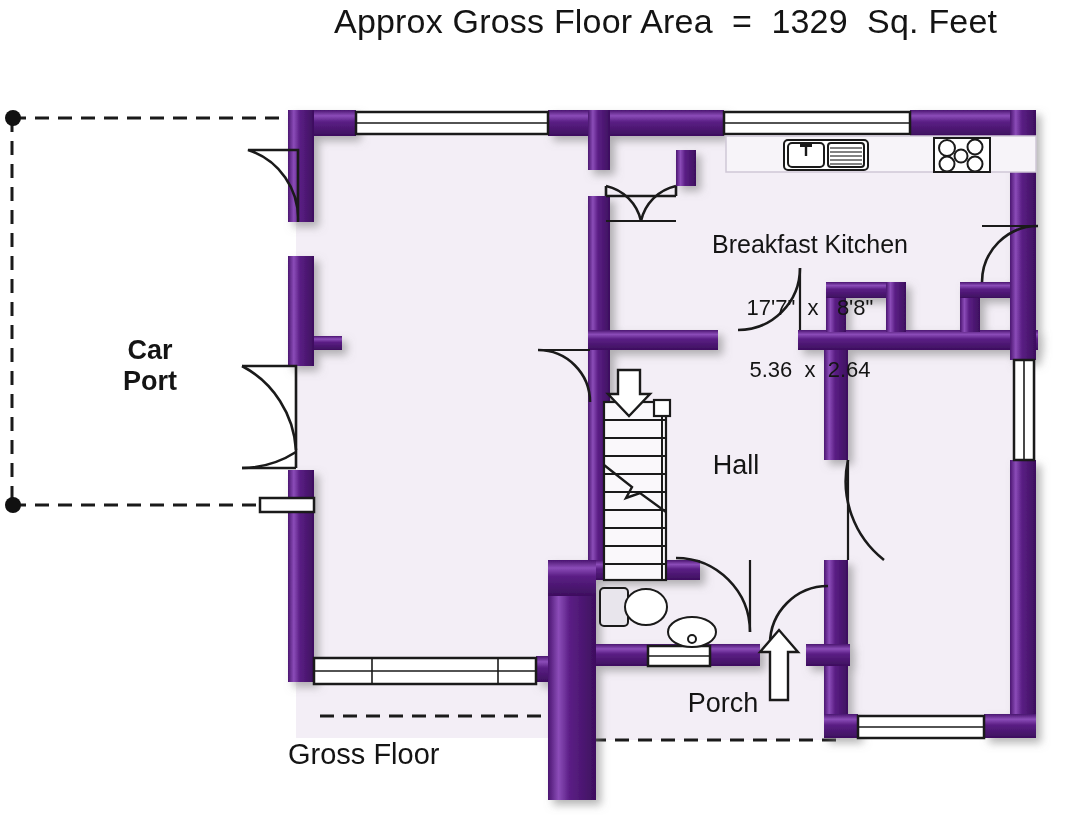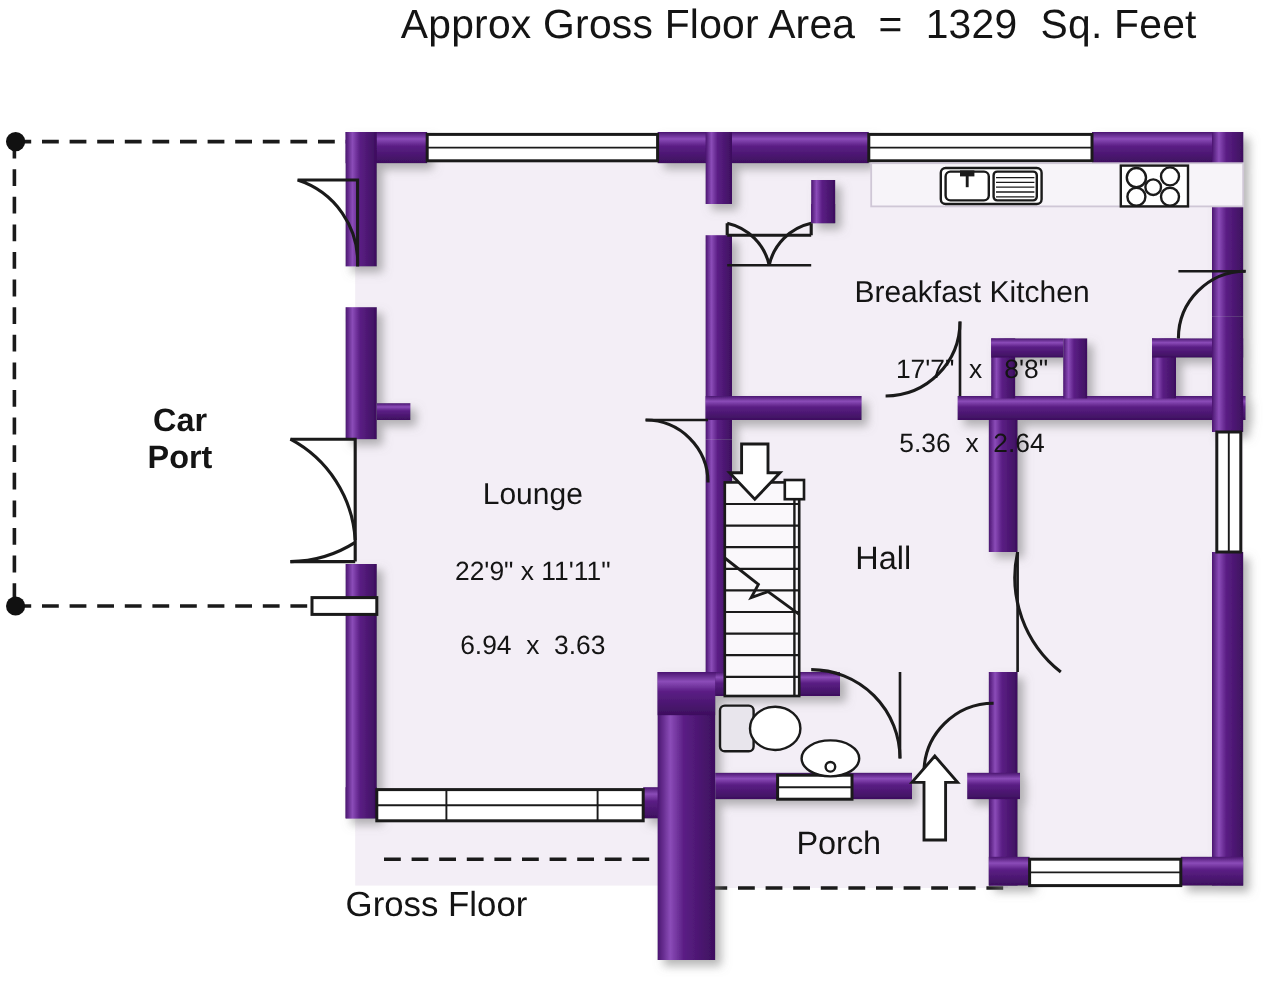--- a/index.html
+++ b/index.html
@@ -231,32 +231,27 @@
       <ellipse cx="692" cy="632" rx="24" ry="15"></ellipse>
       <circle cx="692" cy="639" r="4"></circle>
     </g>
   </svg>
 
   <div class="lbl rm-name" style="left:96px;top:278px;width:108px;">
     <div class="big" style="white-space:pre-line;font-weight:bold;">Car
 Port</div>
   </div>
 
-  <div class="lbl" style="left:318px;top:362px;width:252px;">
-    <div class="rm-name">Lounge</div>
-    <div class="rm-dim">22'9" x 11'11"</div>
-    <div class="rm-dim">6.94  x  3.63</div>
-  </div>
 
   <div class="lbl" style="left:686px;top:194px;width:248px;">
     <div class="rm-name">Breakfast Kitchen</div>
     <div class="rm-dim">17'7"  x   8'8"</div>
     <div class="rm-dim">5.36  x  2.64</div>
   </div>
 
 
   <div class="lbl big" style="left:694px;top:450px;width:84px;">Hall</div>
 
-  <div class="lbl big" style="left:652px;top:688px;width:94px;">Porch</div>
+  <div class="lbl big" style="left:676px;top:688px;width:94px;">Porch</div>
 
   <div class="lbl" style="left:288px;top:738px;width:200px;font-size:29px;text-align:left;">Gross Floor</div>
 
 </div>
 
 </body></html>

